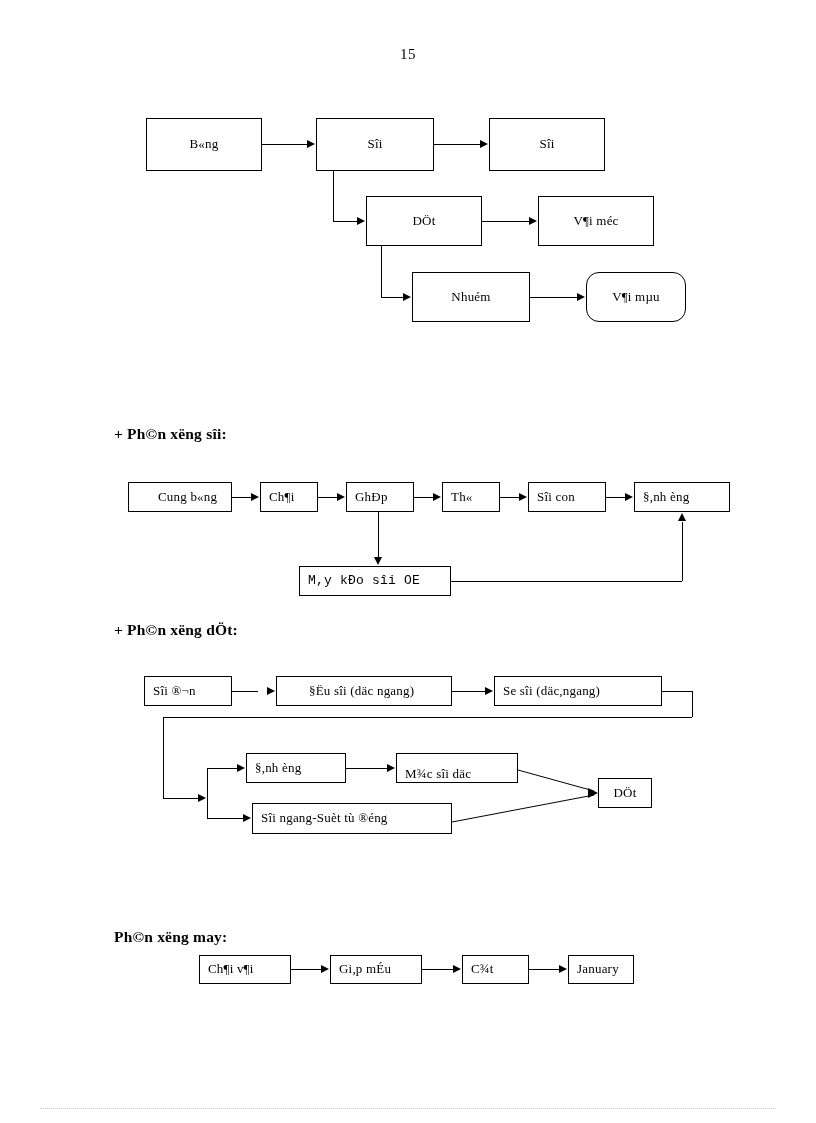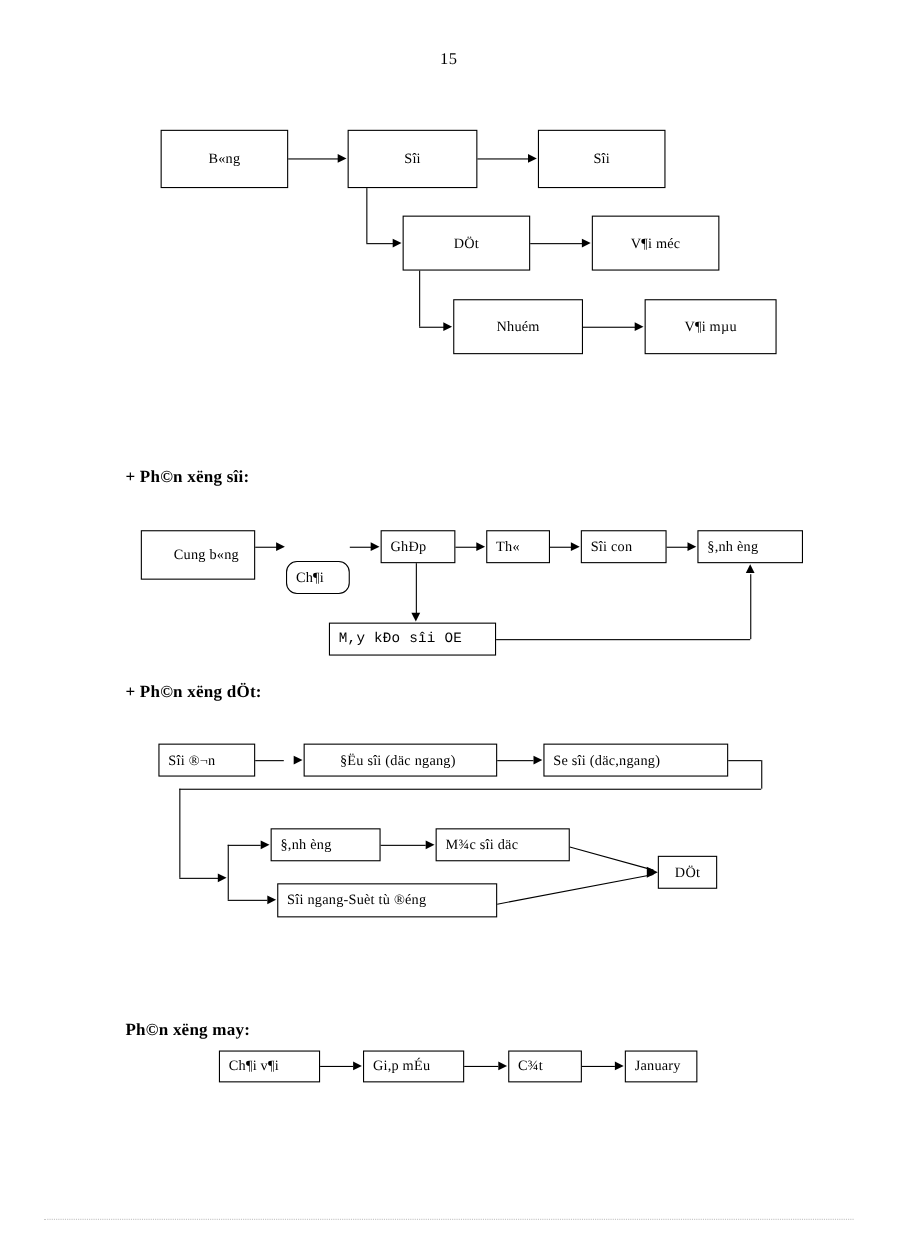--- a/index.html
+++ b/index.html
@@ -132,21 +132,21 @@
     </div>
 
     <div class="node" style="left:538px; top:196px; width:116px; height:50px;">
       <span>V¶i méc</span>
     </div>
 
     <div class="node" style="left:412px; top:272px; width:118px; height:50px;">
       <span>Nhuém</span>
     </div>
 
-    <div class="node" style="left:586px; top:272px; width:120px; height:50px;">
+    <div class="node" style="left:586px; top:272px; width:100px; height:50px;border-radius:13px;">
       <span>V¶i mµu</span>
     </div>
 
     <div class="line-h" style="left:262px; top:144px; width:46px;"></div>
     <div class="arrow-r" style="left:307px; top:140px;"></div>
 
     <div class="line-h" style="left:434px; top:144px; width:47px;"></div>
     <div class="arrow-r" style="left:480px; top:140px;"></div>
 
     <div class="line-v" style="left:333px; top:171px; height:50px;"></div>
@@ -160,25 +160,25 @@
     <div class="line-h" style="left:381px; top:297px; width:23px;"></div>
     <div class="arrow-r" style="left:403px; top:293px;"></div>
 
     <div class="line-h" style="left:530px; top:297px; width:48px;"></div>
     <div class="arrow-r" style="left:577px; top:293px;"></div>
   </div>
 
   <div class="section-label" style="left:114px; top:425px;">+ Ph©n xëng  sîi:</div>
 
   <div>
-    <div class="node left" style="left:128px; top:482px; width:104px; height:45px;padding-left:29px;">
+    <div class="node left" style="left:128px; top:482px; width:104px; height:30px;padding-left:29px;">
       <span>Cung b«ng</span>
     </div>
 
-    <div class="node left" style="left:260px; top:510px; width:58px; height:30px;border-radius:10px;">
+    <div class="node left" style="left:260px; top:482px; width:58px; height:30px;">
       <span>Ch¶i</span>
     </div>
 
     <div class="node left" style="left:346px; top:482px; width:68px; height:30px;align-items:center;">
       <span>GhÐp</span>
     </div>
 
     <div class="node left" style="left:442px; top:482px; width:58px; height:30px;">
       <span>Th«</span>
     </div>
@@ -230,21 +230,21 @@
     </div>
 
     <div class="node left" style="left:494px; top:676px; width:168px; height:30px;">
       <span>Se sîi (däc,ngang)</span>
     </div>
 
     <div class="node left" style="left:246px; top:753px; width:100px; height:30px;">
       <span>§,nh  èng</span>
     </div>
 
-    <div class="node left" style="left:396px; top:753px; width:122px; height:30px;">
+    <div class="node left" style="left:396px; top:753px; width:122px; height:30px;align-items:flex-end;">
       <span>M¾c sîi  däc</span>
     </div>
 
     <div class="node left" style="left:252px; top:803px; width:200px; height:31px;text-align:right;">
       <span>Sîi ngang-Suèt  tù ®éng</span>
     </div>
 
     <div class="node" style="left:598px; top:778px; width:54px; height:30px;">
       <span>DÖt</span>
     </div>

